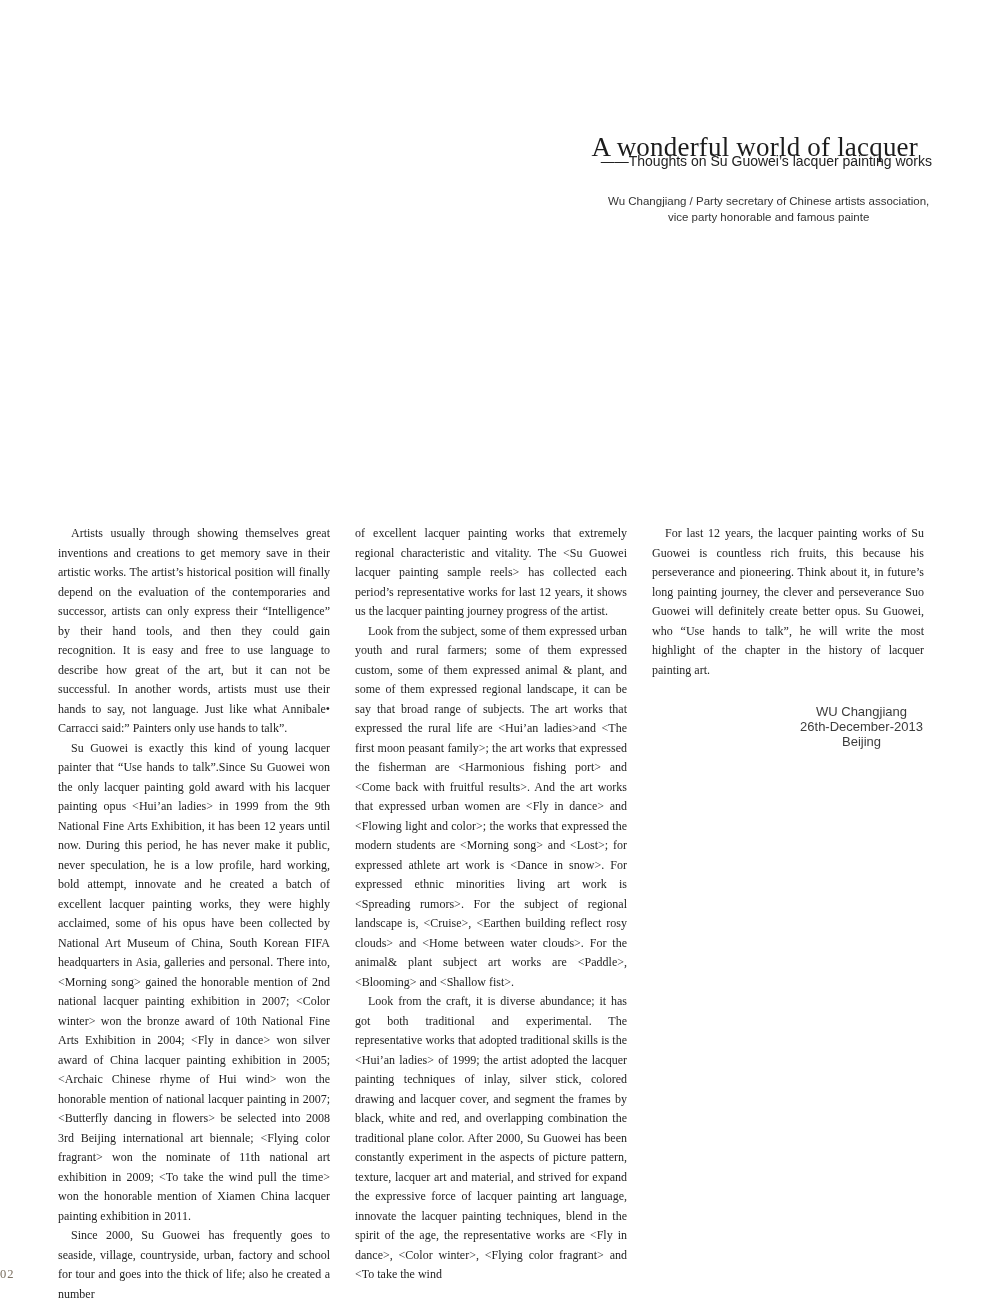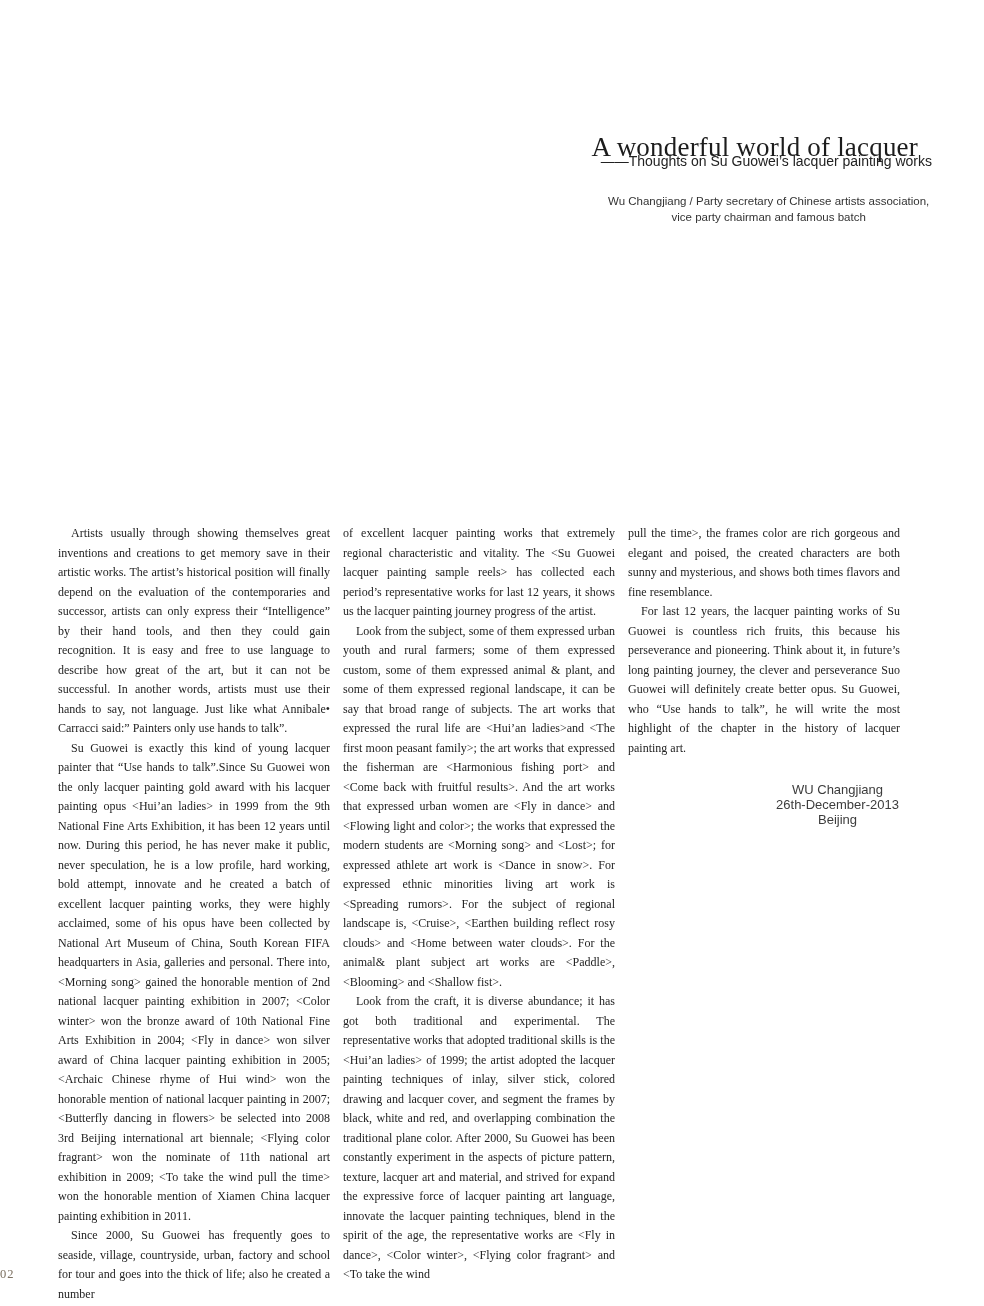--- a/index.html
+++ b/index.html
@@ -24,21 +24,21 @@
     font-family: "Liberation Sans", sans-serif;
     font-size: 14px; color: #222222; white-space: nowrap;
   }
   .byline {
     position: absolute; top: 193px; left: 608px;
     font-family: "Liberation Sans", sans-serif;
     font-size: 11.5px; line-height: 16px; color: #333333; text-align: center;
   }
   .columns {
     position: absolute; left: 58px; top: 524px;
-    width: 866px; display: flex; gap: 13px;
+    width: 866px; display: flex; gap: 25px;
   }
   .col {
     width: 272px; text-align: justify;
     font-size: 12px; line-height: 19.5px; color: #232323;
   }
   .col p { margin: 0; }
   .col p.indent { text-indent: 13px; }
   .signature {
     margin-top: 24px; margin-left: auto; margin-right: 0;
     width: 125px; text-align: center;
@@ -54,37 +54,36 @@
 </head>
 <body>
 
 <div class="page">
 
   <header class="header">
     <h1 class="title">A wonderful world of lacquer</h1>
     <div class="subtitle">——Thoughts on Su Guowei’s lacquer painting works</div>
     <div class="byline">
       <div>Wu Changjiang / Party secretary of Chinese artists association,</div>
-      <div>vice party chairman and famous batch</div>
+      <div>vice party honorable and famous painte</div>
     </div>
   </header>
 
   <main class="columns">
     <section class="col">
       <p class="indent">Artists usually through showing themselves great inventions and creations to get memory save in their artistic works. The artist’s historical position will finally depend on the evaluation of the contemporaries and successor, artists can only express their “Intelligence” by their hand tools, and then they could gain recognition. It is easy and free to use language to describe how great of the art, but it can not be successful. In another words, artists must use their hands to say, not language. Just like what Annibale• Carracci said:” Painters only use hands to talk”.</p>
       <p class="indent">Su Guowei is exactly this kind of young lacquer painter that “Use hands to talk”.Since Su Guowei won the only lacquer painting gold award with his lacquer painting opus &lt;Hui’an ladies&gt; in 1999 from the 9th National Fine Arts Exhibition, it has been 12 years until now. During this period, he has never make it public, never speculation, he is a low profile, hard working, bold attempt, innovate and he created a batch of excellent lacquer painting works, they were highly acclaimed, some of his opus have been collected by National Art Museum of China, South Korean FIFA headquarters in Asia, galleries and personal. There into, &lt;Morning song&gt; gained the honorable mention of 2nd national lacquer painting exhibition in 2007; &lt;Color winter&gt; won the bronze award of 10th National Fine Arts Exhibition in 2004; &lt;Fly in dance&gt; won silver award of China lacquer painting exhibition in 2005; &lt;Archaic Chinese rhyme of Hui wind&gt; won the honorable mention of national lacquer painting in 2007; &lt;Butterfly dancing in flowers&gt; be selected into 2008 3rd Beijing international art biennale; &lt;Flying color fragrant&gt; won the nominate of 11th national art exhibition in 2009; &lt;To take the wind pull the time&gt; won the honorable mention of Xiamen China lacquer painting exhibition in 2011.</p>
       <p class="indent">Since 2000, Su Guowei has frequently goes to seaside, village, countryside, urban, factory and school for tour and goes into the thick of life; also he created a number</p>
     </section>
     <section class="col">
       <p>of excellent lacquer painting works that extremely regional characteristic and vitality. The &lt;Su Guowei lacquer painting sample reels&gt; has collected each period’s representative works for last 12 years, it shows us the lacquer painting journey progress of the artist.</p>
       <p class="indent">Look from the subject, some of them expressed urban youth and rural farmers; some of them expressed custom, some of them expressed animal &amp; plant, and some of them expressed regional landscape, it can be say that broad range of subjects. The art works that expressed the rural life are &lt;Hui’an ladies&gt;and &lt;The first moon peasant family&gt;; the art works that expressed the fisherman are &lt;Harmonious fishing port&gt; and &lt;Come back with fruitful results&gt;. And the art works that expressed urban women are &lt;Fly in dance&gt; and &lt;Flowing light and color&gt;; the works that expressed the modern students are &lt;Morning song&gt; and &lt;Lost&gt;; for expressed athlete art work is &lt;Dance in snow&gt;. For expressed ethnic minorities living art work is &lt;Spreading rumors&gt;. For the subject of regional landscape is, &lt;Cruise&gt;, &lt;Earthen building reflect rosy clouds&gt; and &lt;Home between water clouds&gt;. For the animal&amp; plant subject art works are &lt;Paddle&gt;, &lt;Blooming&gt; and &lt;Shallow fist&gt;.</p>
       <p class="indent">Look from the craft, it is diverse abundance; it has got both traditional and experimental. The representative works that adopted traditional skills is the &lt;Hui’an ladies&gt; of 1999; the artist adopted the lacquer painting techniques of inlay, silver stick, colored drawing and lacquer cover, and segment the frames by black, white and red, and overlapping combination the traditional plane color. After 2000, Su Guowei has been constantly experiment in the aspects of picture pattern, texture, lacquer art and material, and strived for expand the expressive force of lacquer painting art language, innovate the lacquer painting techniques, blend in the spirit of the age, the representative works are &lt;Fly in dance&gt;, &lt;Color winter&gt;, &lt;Flying color fragrant&gt; and &lt;To take the wind</p>
     </section>
     <section class="col">
-      <p>pull the time&gt;, the frames color are rich gorgeous and elegant and poised, the created characters are both sunny and mysterious, and shows both times flavors and fine resemblance.</p>
       <p class="indent">For last 12 years, the lacquer painting works of Su Guowei is countless rich fruits, this because his perseverance and pioneering. Think about it, in future’s long painting journey, the clever and perseverance Suo Guowei will definitely create better opus. Su Guowei, who “Use hands to talk”, he will write the most highlight of the chapter in the history of lacquer painting art.</p>
       <div class="signature">
         <div>WU Changjiang</div>
         <div>26th-December-2013 Beijing</div>
       </div>
     </section>
   </main>
 
   <footer class="pagenum">02</footer>
 

